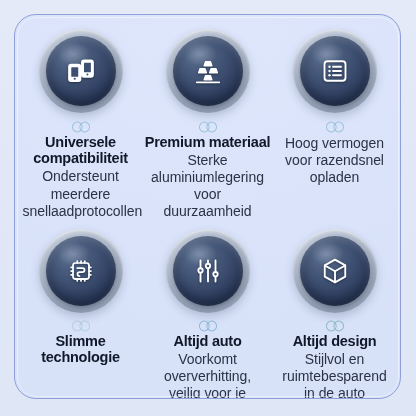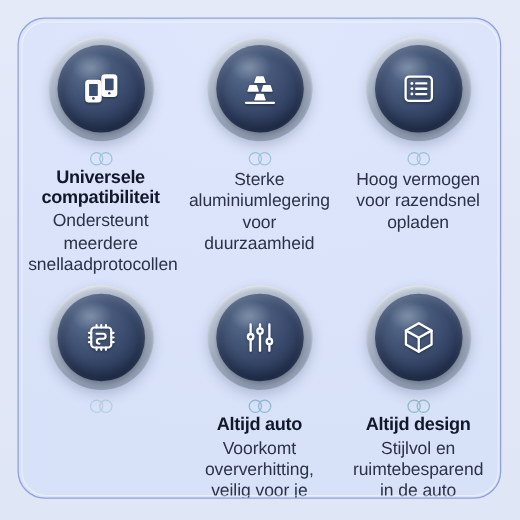--- a/index.html
+++ b/index.html
@@ -204,20 +204,21 @@
               <path d="M3 21h18"></path>
             </svg>
           </div>
         </div>
         <div class="deco">
           <svg viewBox="0 0 26 13" fill="none" stroke="#9cc4dc" stroke-width="1.1">
             <circle cx="9" cy="6.5" r="5.3"></circle>
             <circle cx="17" cy="6.5" r="5.3"></circle>
           </svg>
         </div>
+        <div class="title">Premium materiaal</div>
         <div class="desc">Sterke aluminiumlegering voor duurzaamheid</div>
       </div>
 
       <div class="card">
         <div class="orb-wrap">
           <div class="orb-ring"></div>
           <div class="orb">
             <svg viewBox="0 0 24 24" fill="none" stroke="#ffffff" stroke-width="1.5" stroke-linecap="round" stroke-linejoin="round">
               <rect x="3.6" y="4.2" width="16.8" height="15.6" rx="2.4"></rect>
               <circle cx="7.6" cy="8.6" r="0.95" fill="#ffffff" stroke="none"></circle>
@@ -251,20 +252,21 @@
               <path d="M18.4 9h1.5M18.4 12h1.5M18.4 15h1.5"></path>
             </svg>
           </div>
         </div>
         <div class="deco">
           <svg viewBox="0 0 26 13" fill="none" stroke="#b6cfe2" stroke-width="1.1">
             <circle cx="9" cy="6.5" r="5.3"></circle>
             <circle cx="17" cy="6.5" r="5.3"></circle>
           </svg>
         </div>
+        <div class="title">Slimme technologie</div>
       </div>
 
       <div class="card row2">
         <div class="orb-wrap">
           <div class="orb-ring"></div>
           <div class="orb">
             <svg viewBox="0 0 24 24" fill="none" stroke="#ffffff" stroke-width="1.5" stroke-linecap="round" stroke-linejoin="round">
               <path d="M6 3.6v6.2M6 13.2v7.2"></path>
               <circle cx="6" cy="11.5" r="1.75" fill="#3d4f71"></circle>
               <path d="M12 3.6v2.6M12 9.6v10.8"></path>

